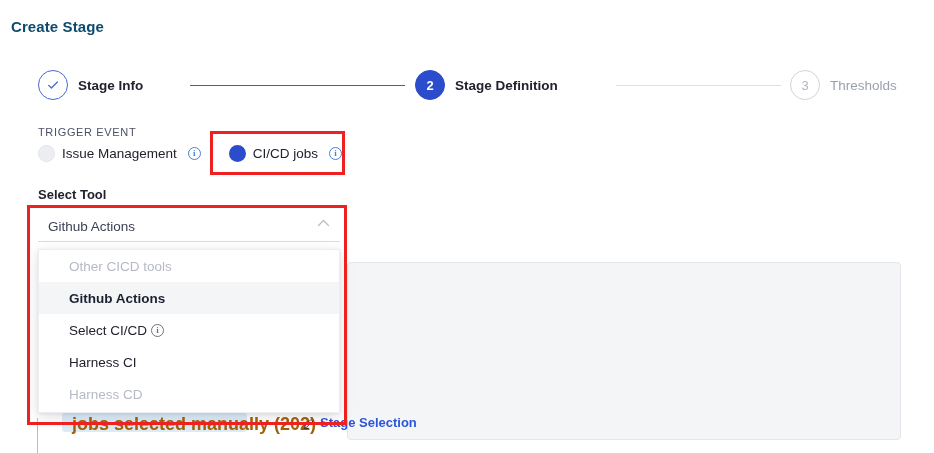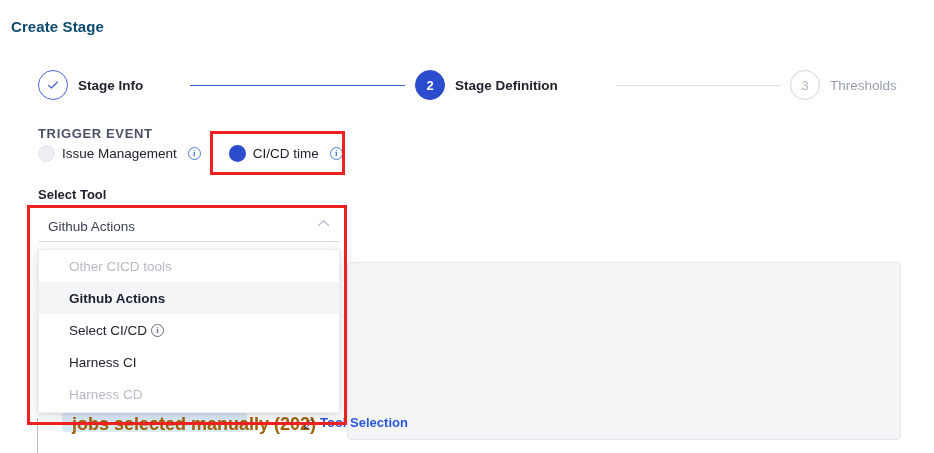--- a/index.html
+++ b/index.html
@@ -40,21 +40,21 @@
   .step2 { left: 377px; }
   .step3 { left: 752px; }
 
   .connector { position: absolute; height: 1.4px; top: 15px; }
   .connector.solid { left: 152px; width: 215px; background: #3b5ccc; }
   .connector.faint { left: 578px; width: 165px; background: #dcdfe6; height: 1px; }
 
   
   .trigger-label {
     position: absolute; left: 38px; top: 126px;
-    font-size: 13px; font-weight: bold; color: #4c5068;
+    font-size: 11px; font-weight: normal; color: #4c5068;
     letter-spacing: .65px;
   }
   .radio-row { position: absolute; left: 38px; top: 145px; display: flex; align-items: flex-end; }
   .radio-item { display: flex; align-items: center; gap: 7px; }
   .radio-item.second { margin-left: 28px; }
   .radio-dot { width: 17px; height: 17px; border-radius: 50%; flex: 0 0 auto; }
   .radio-dot.off { background: #edeef2; border: 1px solid #e2e4ea; }
   .radio-dot.on  { background: #2b4ccc; }
   .radio-text { font-size: 13.5px; color: #22222e; white-space: nowrap; }
   .info-i {
@@ -162,33 +162,33 @@
 
   <div class="bg-panel"></div>
   <div class="panel-question">ild time?</div>
   <div class="panel-divider"></div>
   <div class="jobs-chip" style="width: 185.297px;"></div>
   <div class="jobs-text">jobs selected manually (202)</div>
   <div class="edit-sel">
     <svg class="pencil-ico" viewBox="0 0 16 16">
       <path d="M2 13.6 L3.1 10.8 L10.6 3.3 L12.9 5.6 L5.4 13.1 Z M1.6 15 L7 15" fill="none" stroke="#1c2130" stroke-width="1.1" stroke-linejoin="round" stroke-linecap="round"></path>
     </svg>
-    <span>Tool Selection</span>
+    <span>Stage Selection</span>
   </div>
 
   <div class="trigger-label">TRIGGER EVENT</div>
   <div class="radio-row">
     <div class="radio-item">
       <span class="radio-dot off"></span>
       <span class="radio-text">Issue Management</span>
       <span class="info-i">i</span>
     </div>
     <div class="radio-item second">
       <span class="radio-dot on"></span>
-      <span class="radio-text">CI/CD time</span>
+      <span class="radio-text">CI/CD jobs</span>
       <span class="info-i">i</span>
     </div>
   </div>
 
   <div class="select-tool-label">Select Tool</div>
 
   <div class="dd-control">
     <span class="dd-value">Github Actions</span>
     <span class="caret-up">
       <svg width="13" height="10" viewBox="0 0 13 10">

